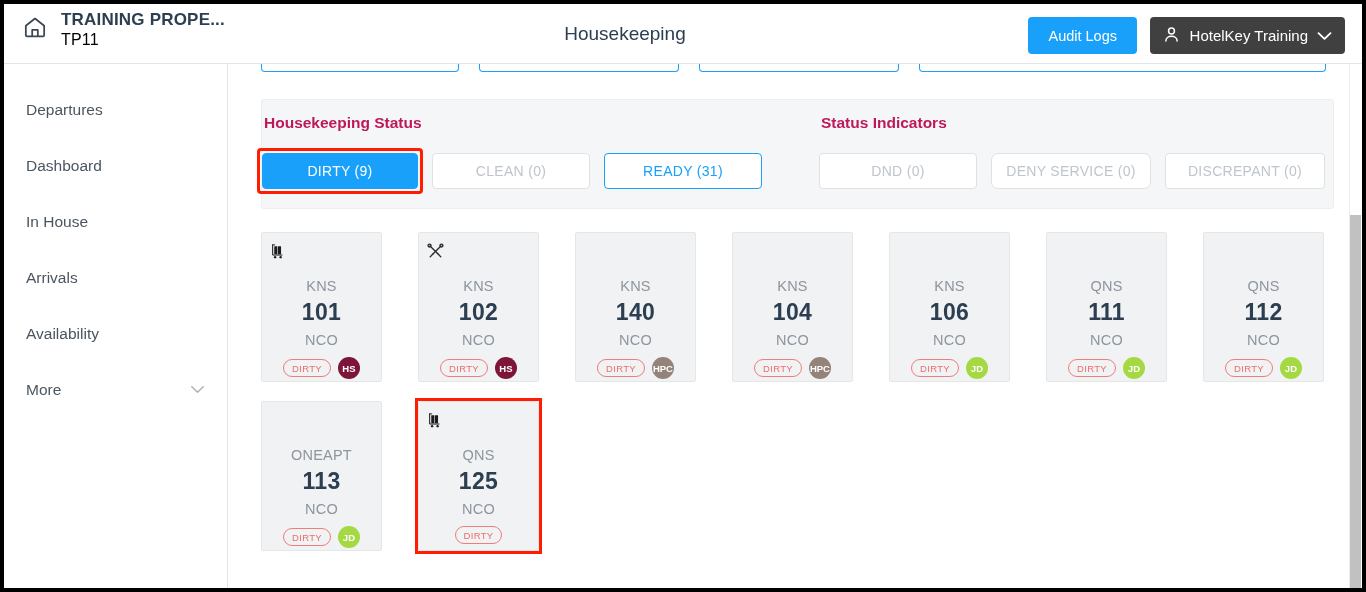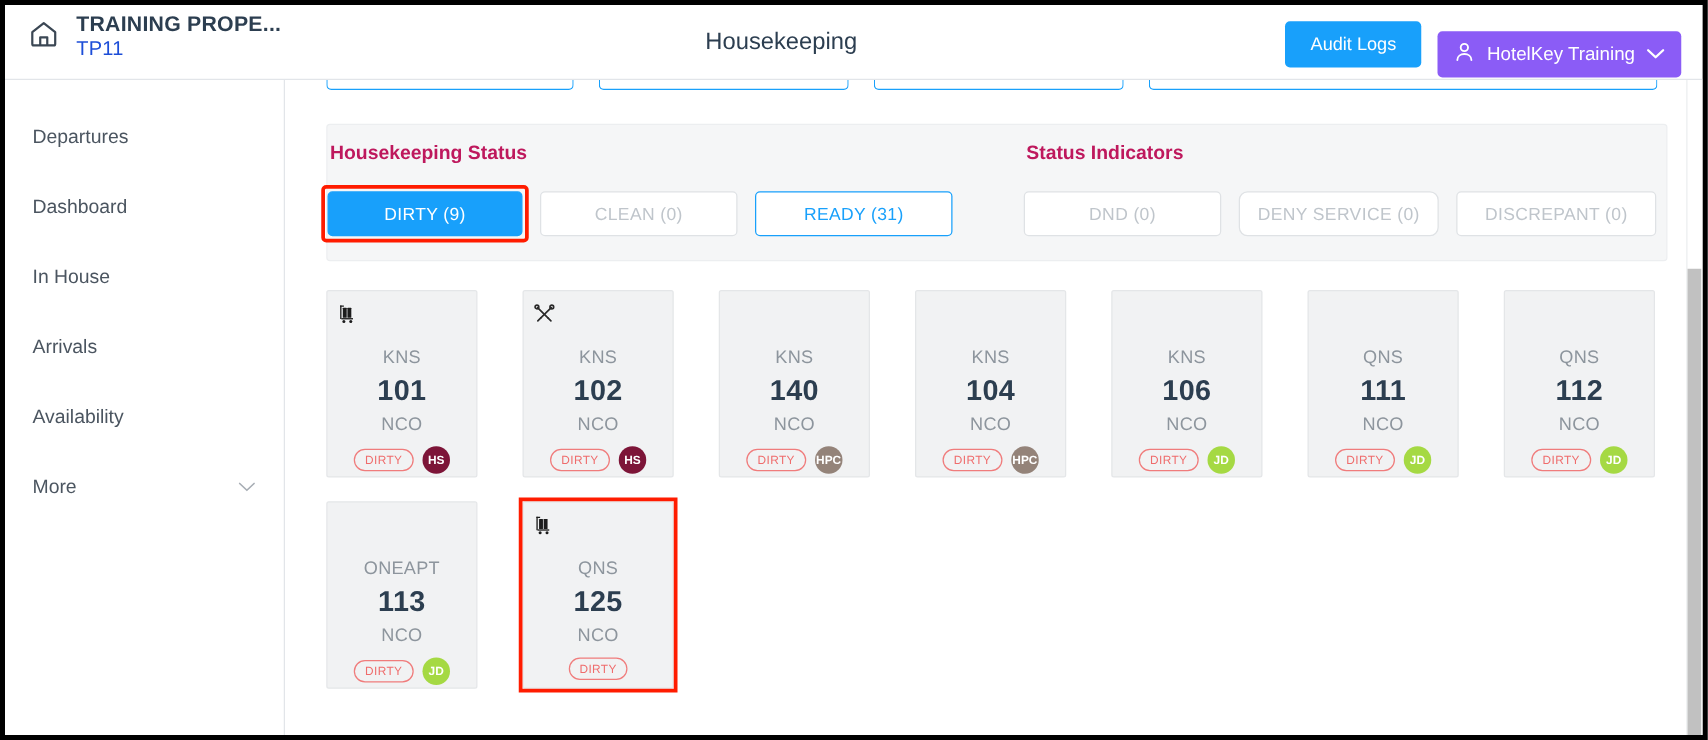--- a/index.html
+++ b/index.html
@@ -28,42 +28,42 @@
     position: absolute; left: 18px; top: 6px;
     display: flex; align-items: flex-start; gap: 13px;
   }
   .home-icon { margin-top: 5px; }
   .brand-text { display: flex; flex-direction: column; line-height: 1.12; }
   .brand-title {
     font-size: 17px; font-weight: bold; color: #2c3e50;
     letter-spacing: .2px;
   }
   .brand-sub {
-    font-size: 16px; color: #1d4ed8; margin-top: 2px; letter-spacing: .2px;
+    font-size: 16px; color: #000000; margin-top: 2px; letter-spacing: .2px;
   }
   .page-title {
     position: absolute; left: 0; top: 0;
     width: 1242px; height: 59px;
     display: flex; align-items: center; justify-content: center;
     font-size: 19px; color: #2c3e50; font-weight: normal;
     pointer-events: none;
   }
   .audit-btn {
     position: absolute; right: 225px; top: 13px;
     height: 37px; padding: 0 20px;
     background: #18a0fb; border: none; border-radius: 4px;
     color: #fff; font-size: 14.5px; font-family: inherit;
     cursor: pointer; display: flex; align-items: center;
   }
   .user-btn {
     position: absolute; right: 17px; top: 13px;
     height: 37px; padding: 0 13px 0 12px;
-    background: #8b5cf6; border: none; border-radius: 4px;
+    background: #404040; border: none; border-radius: 4px;
     color: #fff; font-size: 15px; font-family: inherit;
-    cursor: pointer; display: flex; align-items: center; gap: 9px; margin-top: 8px;
+    cursor: pointer; display: flex; align-items: center; gap: 9px;
   }
   .chev-down { display: inline-block; }
 
   
   .sidebar {
     position: absolute; left: 0; top: 60px;
     width: 224px; height: 524px;
     background: #ffffff;
     border-right: 1px solid #e2e5e9;
     padding-top: 18px;

